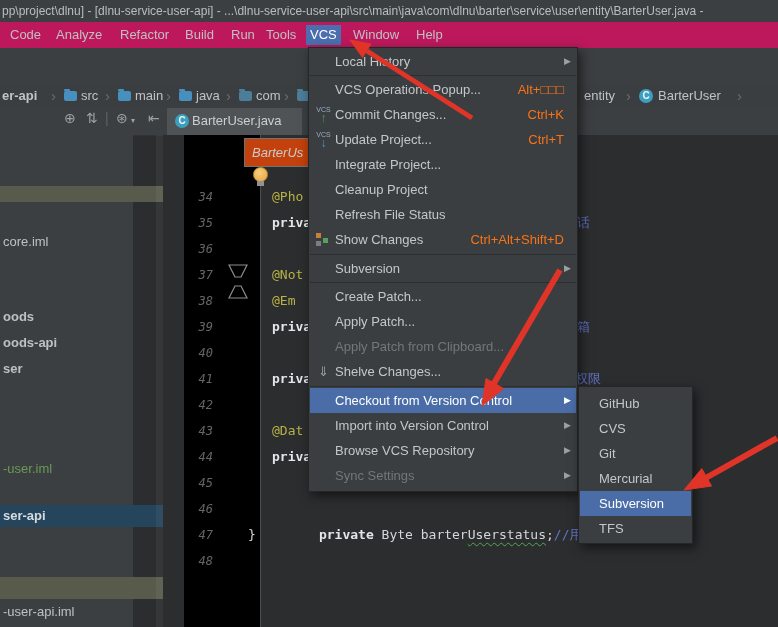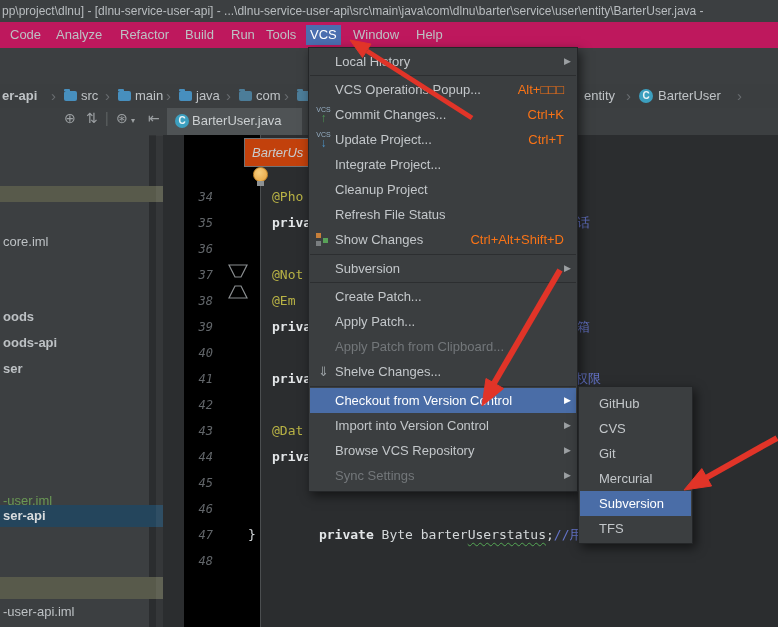--- a/index.html
+++ b/index.html
@@ -31,26 +31,26 @@
   .folder.dim{background:#4C7D99;}
   .tabrow{left:0;top:108px;width:778px;height:27px;background:#3C3F41;
     border-bottom:1px solid #313335;}
   .ph-icon{position:absolute;top:2px;font-size:14px;color:#9CA0A3;}
   .tab{position:absolute;left:167px;top:0;width:135px;height:27px;background:#4F5355;}
   .cls-icon{position:absolute;width:14px;height:14px;border-radius:50%;background:#3C9FBF;
     color:#EAF4F6;font-size:10px;font-weight:bold;text-align:center;line-height:14px;}
   .tab-label{position:absolute;left:25px;top:5px;font-size:13px;color:#CBCFD1;}
 
   
-  .project{left:0;top:135px;width:149px;height:492px;background:#3C3F41;}
+  .project{left:0;top:135px;width:133px;height:492px;background:#3C3F41;}
   .pscroll{position:absolute;left:156px;top:0;width:7px;height:492px;background:rgba(255,255,255,0.05);}
   .pi{position:absolute;left:0;width:163px;height:21px;line-height:21px;font-size:13px;
     color:#BDC1C4;padding-left:3px;box-sizing:border-box;white-space:nowrap;}
   .pi.bold{font-weight:bold;}
-  .pi.green{color:#6A9955;margin-top:32px;}
+  .pi.green{color:#6A9955;}
   .pi.seltree{background:#24455C;font-weight:bold;color:#D8DCDE;height:22px;line-height:22px;}
   .hoverrow{position:absolute;left:0;width:163px;background:#585A4B;}
 
   
   .editor{left:163px;top:135px;width:615px;height:492px;background:#2B2D2F;}
   .gutter{position:absolute;left:0;top:0;width:77px;height:492px;background:#000000;
     border-right:1px solid #4B4E50;box-sizing:border-box;margin-left:21px;}
   .lnum{position:absolute;left:3px;width:26px;height:26px;line-height:26px;text-align:right;
     font-family:"DejaVu Sans Mono",monospace;font-style:italic;font-size:12px;color:#62666A;}
   .cl{position:absolute;height:26px;line-height:26px;font-family:"DejaVu Sans Mono",monospace;

